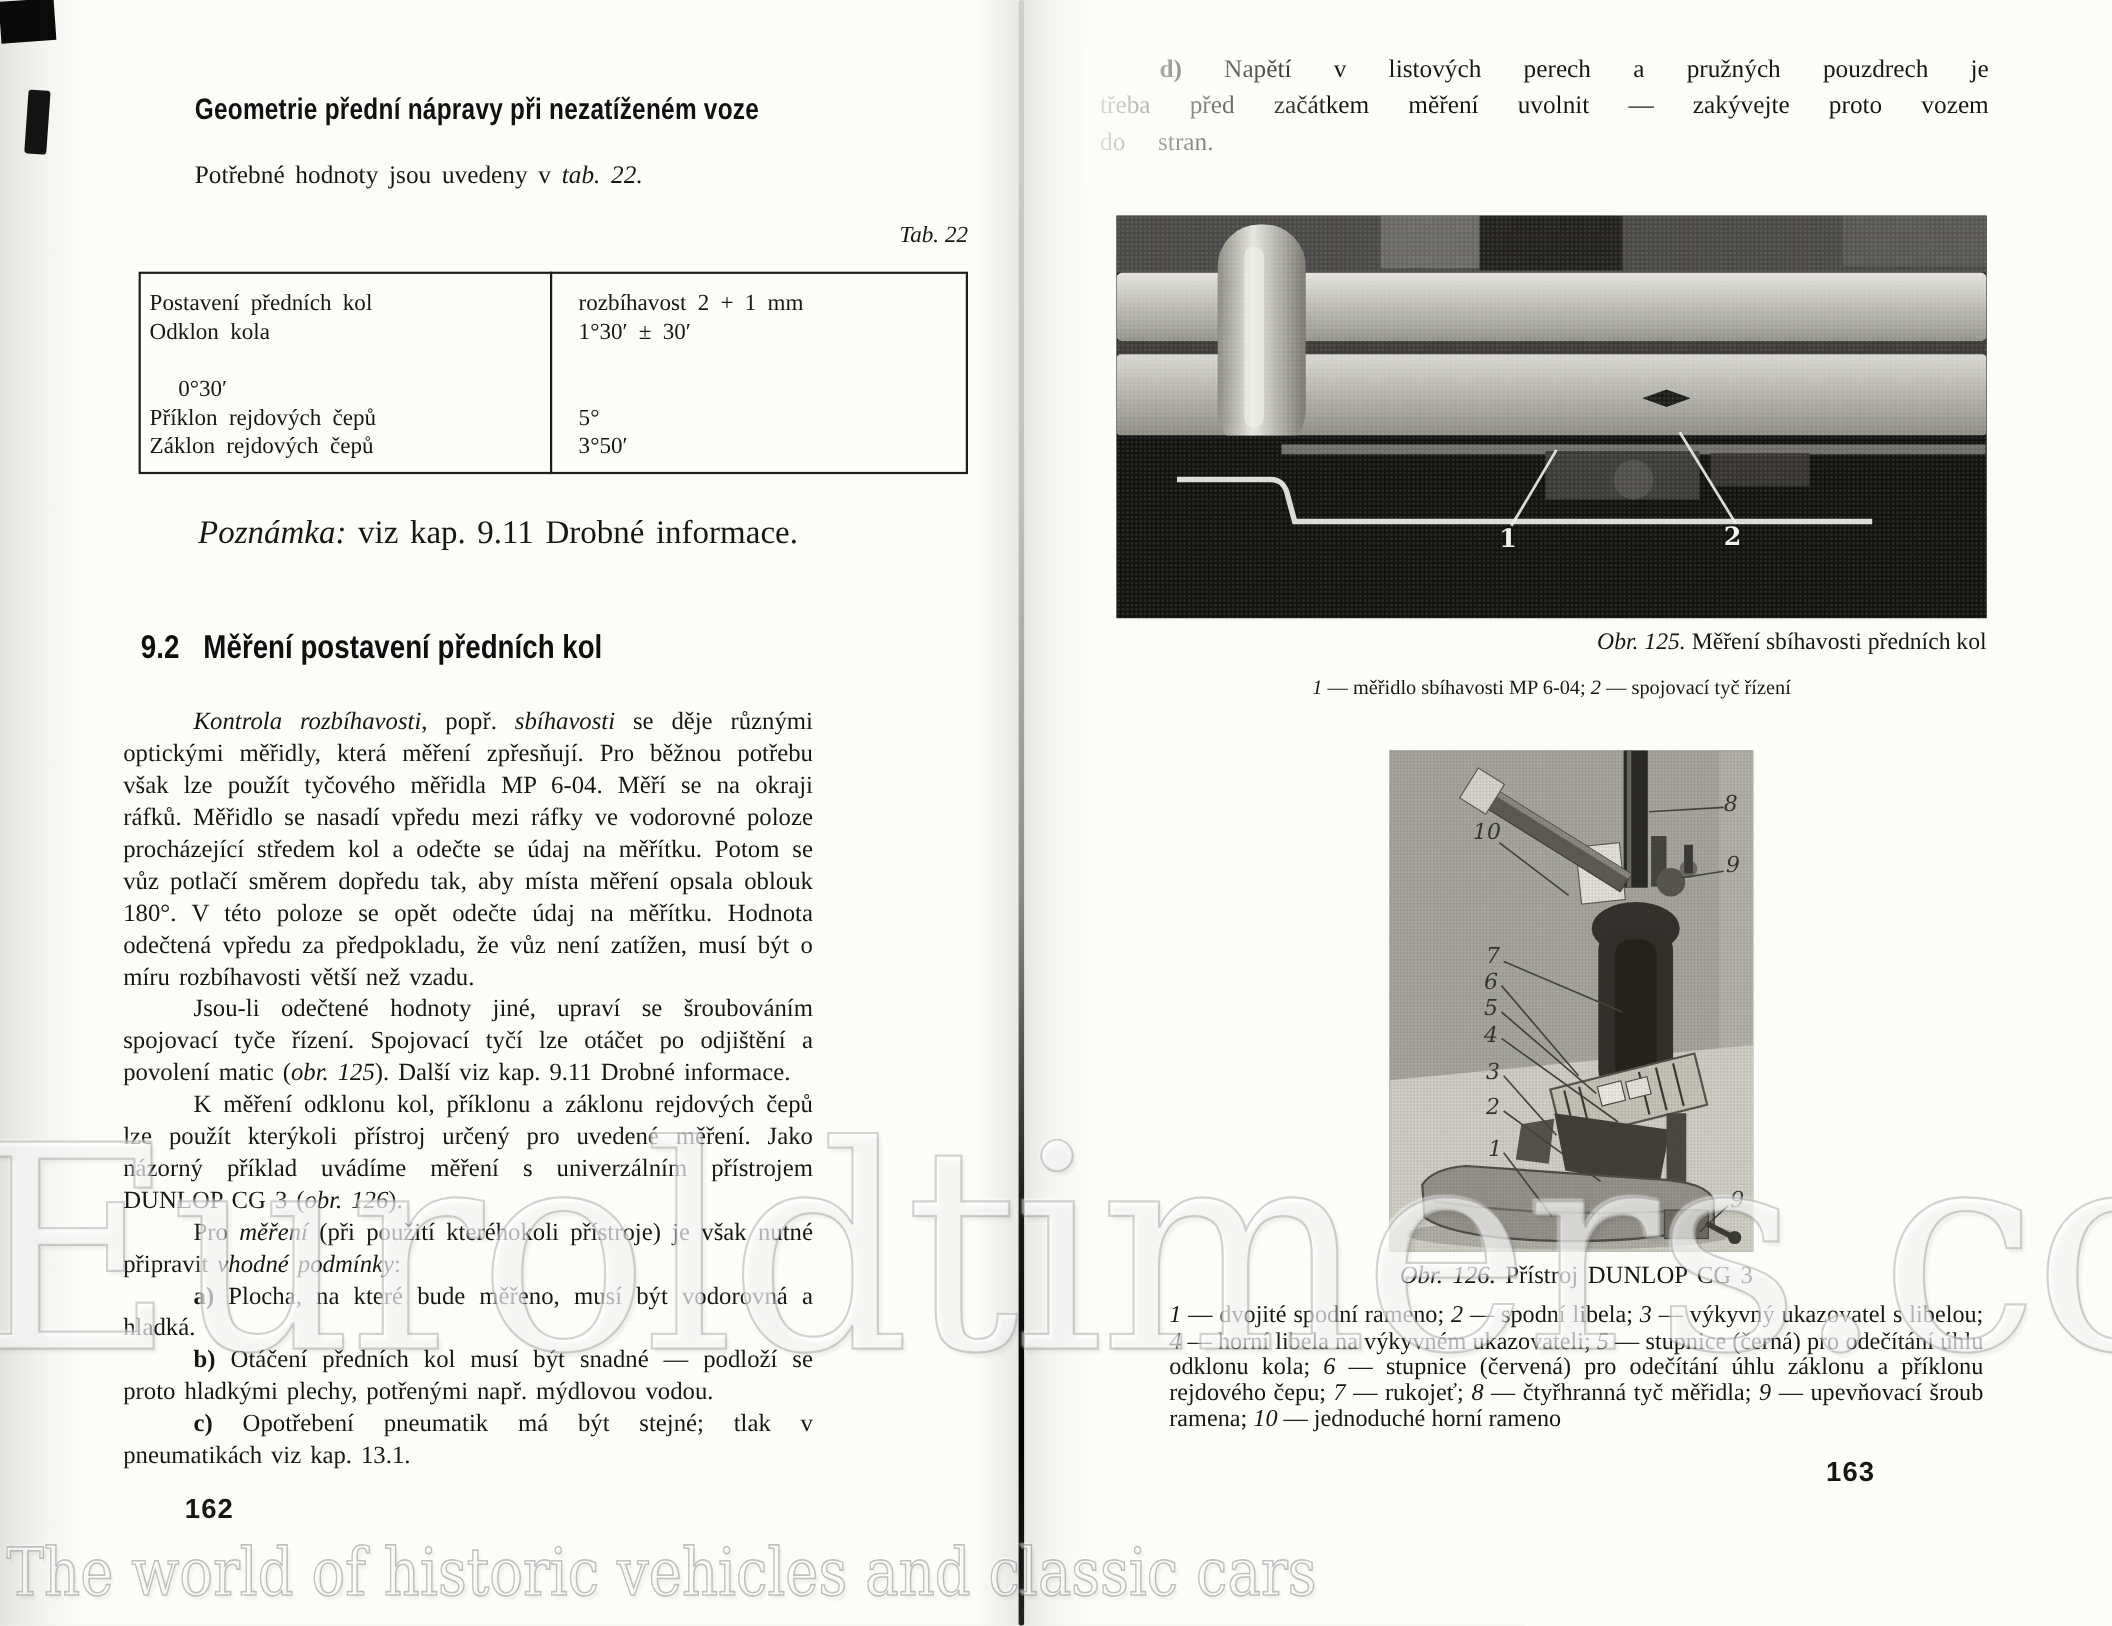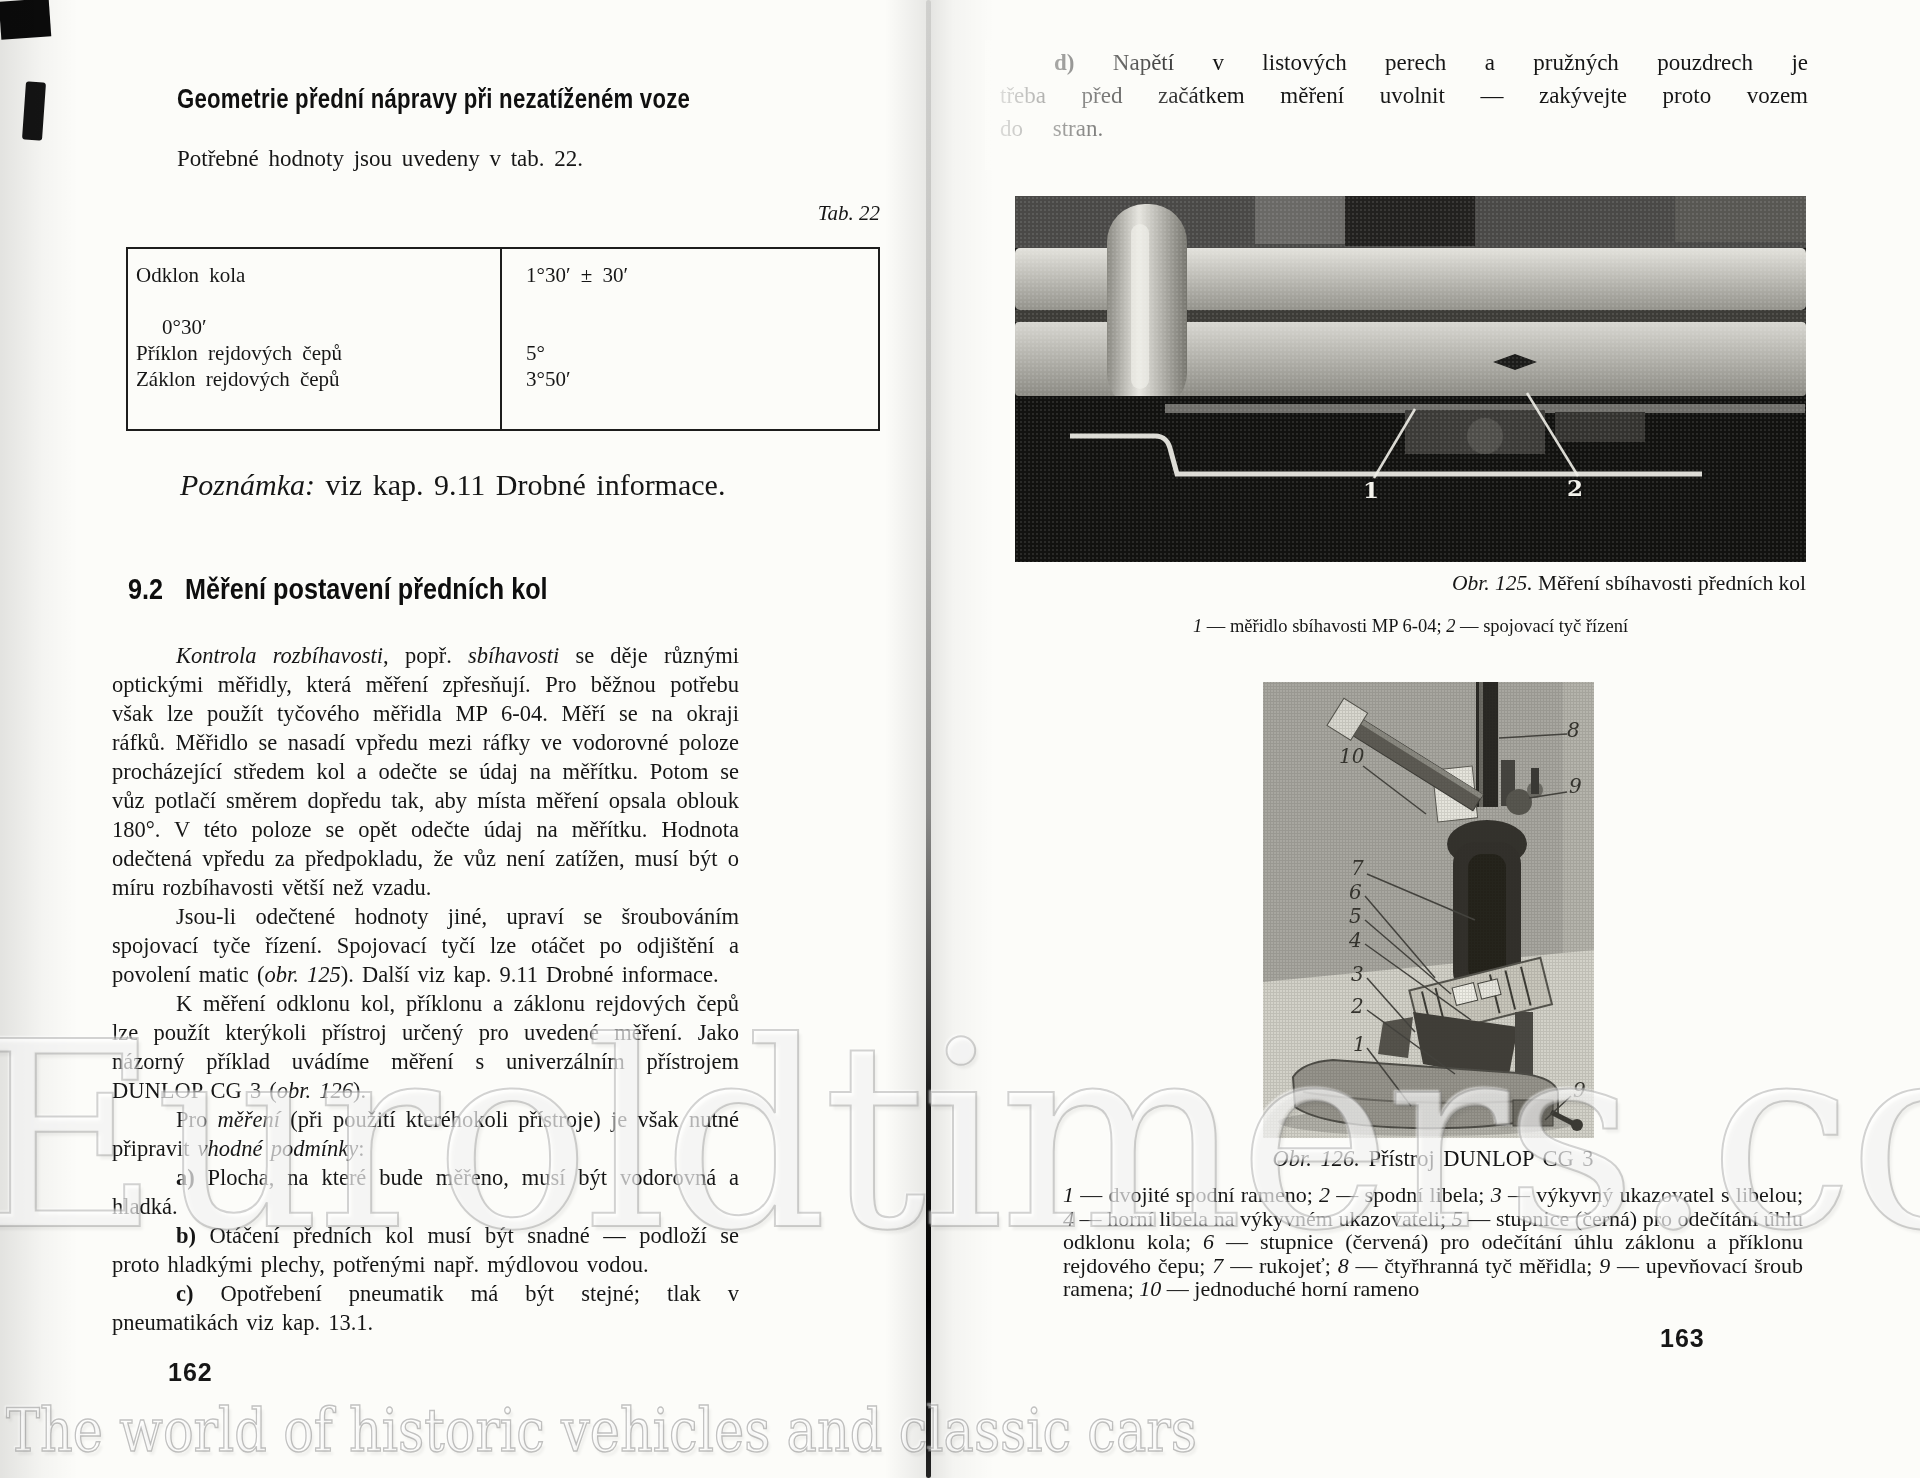--- a/index.html
+++ b/index.html
@@ -79,25 +79,29 @@
 
 <div class="stage">
 
   <div class="corner-mark1"></div>
   <div class="corner-mark2"></div>
   <div class="left-edge"></div>
   <div class="gutter-shadow"></div>
   <div class="gutter-line"></div>
 
   <div class="lp-title">Geometrie přední nápravy při nezatíženém voze</div>
-  <div class="lp-intro"><span>Potřebné hodnoty jsou uvedeny v </span><span style="">tab. 22.</span></div>
+  <div class="lp-intro"><span>Potřebné hodnoty jsou uvedeny v </span><span style="font-style: italic;">tab. 22.</span></div>
   <div class="tab-label">Tab. 22</div>
 
   <div class="lp-table">
     <div class="tdivider"></div>
+    <div class="trow">
+      <div class="param">Postavení předních kol</div>
+      <div class="value">rozbíhavost 2 + 1 mm</div>
+    </div>
     <div class="trow">
       <div class="param">Odklon kola</div>
       <div class="value">1°30′ ± 30′</div>
     </div>
     <div class="trow tall bottom">
       <div class="value">0°30′</div>
     </div>
     <div class="trow">
       <div class="param">Příklon rejdových čepů</div>
       <div class="value">5°</div>

